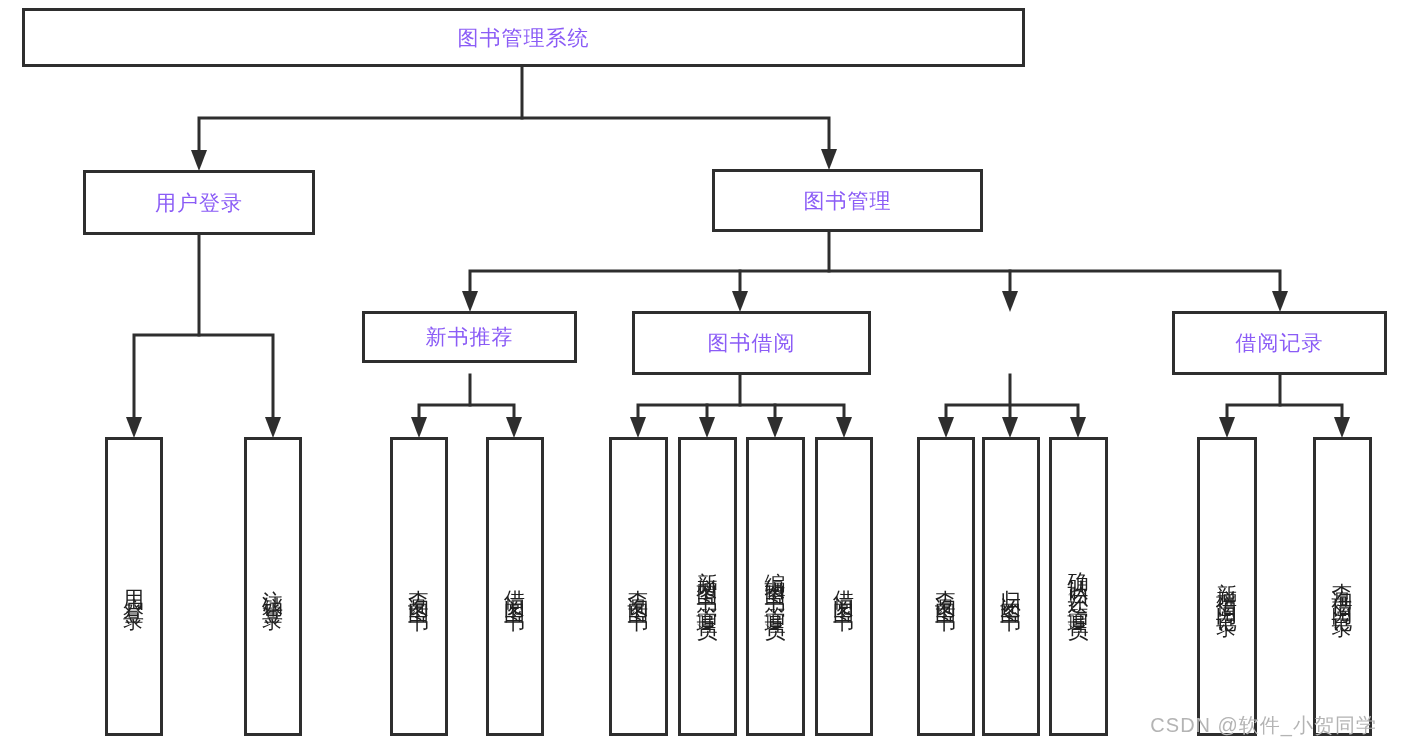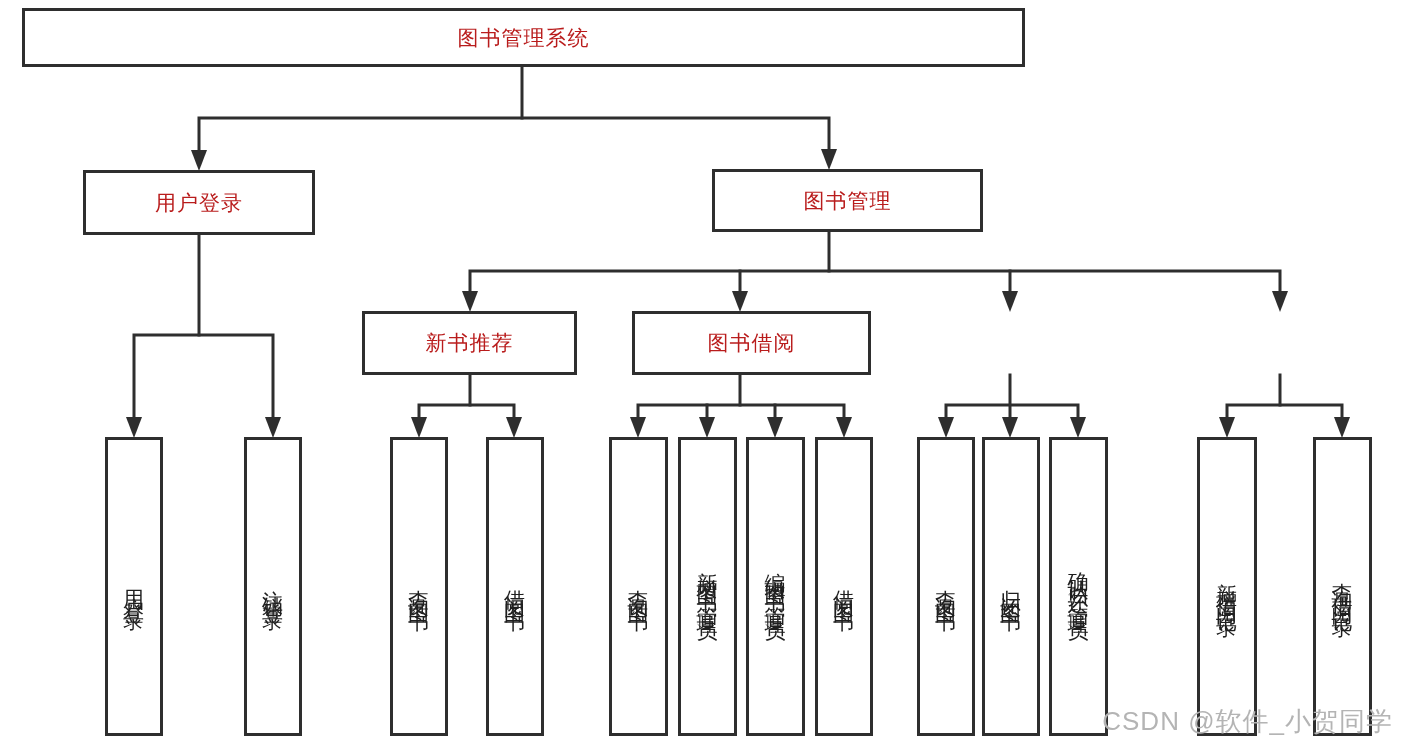--- a/index.html
+++ b/index.html
@@ -36,21 +36,21 @@
     box-sizing: border-box;
     border: 3px solid #2e2e2e;
     background: #ffffff;
     display: flex;
     align-items: center;
     justify-content: center;
     z-index: 2;
   }
   .node-h span {
     font-size: 21px;
-    color: #b91c1c;
+    color: #8b5cf6;
     letter-spacing: 1px;
     white-space: nowrap;
   }
   .node-v {
     position: absolute;
     box-sizing: border-box;
     border: 3px solid #2e2e2e;
     background: #ffffff;
     display: flex;
     align-items: center;
@@ -63,23 +63,23 @@
   .node-v span {
     writing-mode: vertical-rl;
     text-orientation: mixed;
     font-size: 21px;
     letter-spacing: 7px;
     color: #1f1f1f;
     line-height: 1;
   }
   .watermark {
     position: absolute;
-    right: 12px;
+    right: 28px;
     bottom: 8px;
-    font-size: 26px;
+    font-size: 20px;
     letter-spacing: 1px;
     color: #b4b4b4;
     z-index: 3;
     white-space: nowrap;
   }
 </style>
 </head>
 <body>
 
 <div class="canvas">
@@ -135,25 +135,28 @@
     <span>图书管理系统</span>
   </div>
 
   <div class="node-h" style="left:83px;top:170px;width:232px;height:65px">
     <span>用户登录</span>
   </div>
   <div class="node-h" style="left:712px;top:169px;width:271px;height:63px">
     <span>图书管理</span>
   </div>
 
-  <div class="node-h" style="left:362px;top:311px;width:215px;height:64px">
+  <div class="node-h" style="left:362px;top:311px;width:215px;height:52px">
     <span>新书推荐</span>
   </div>
   <div class="node-h" style="left:632px;top:311px;width:239px;height:64px">
     <span>图书借阅</span>
+  </div>
+  <div class="node-h" style="left:1172px;top:311px;width:215px;height:64px">
+    <span>借阅记录</span>
   </div>
 
   <div class="node-v" style="left:105px">
     <span>用户登录</span>
   </div>
   <div class="node-v" style="left:244px">
     <span>注销登录</span>
   </div>
   <div class="node-v" style="left:390px">
     <span>查询图书</span>

